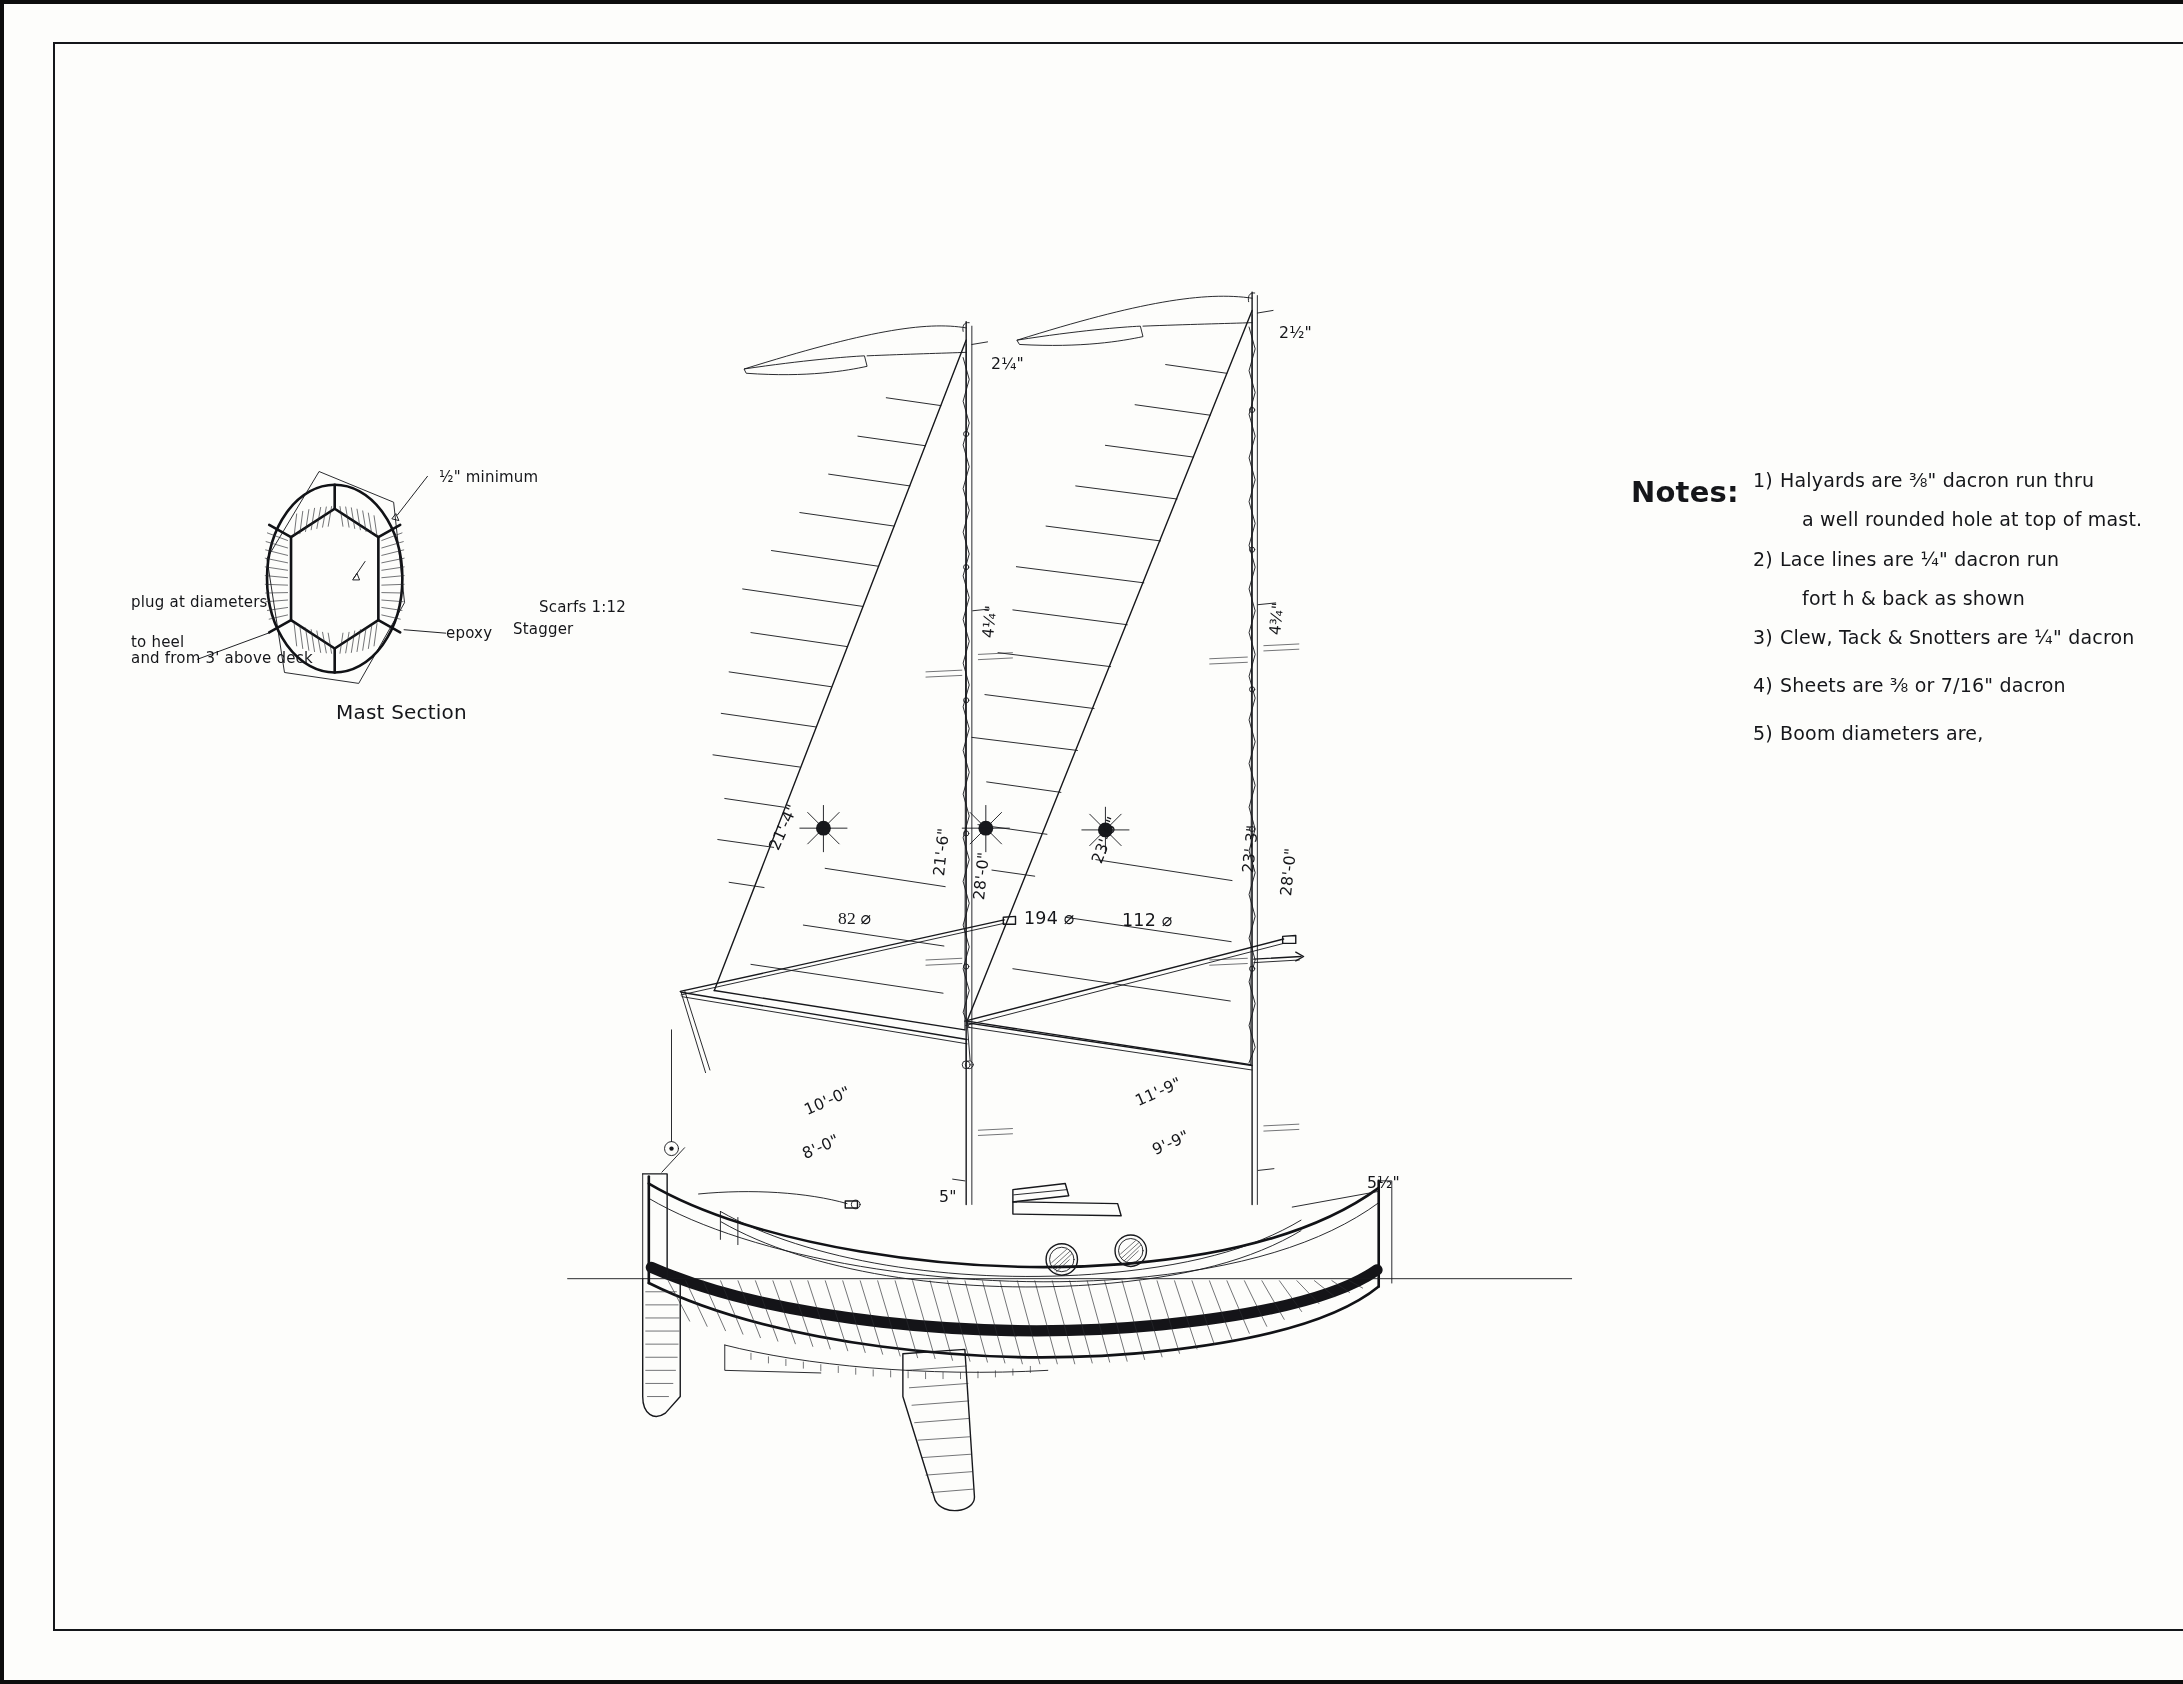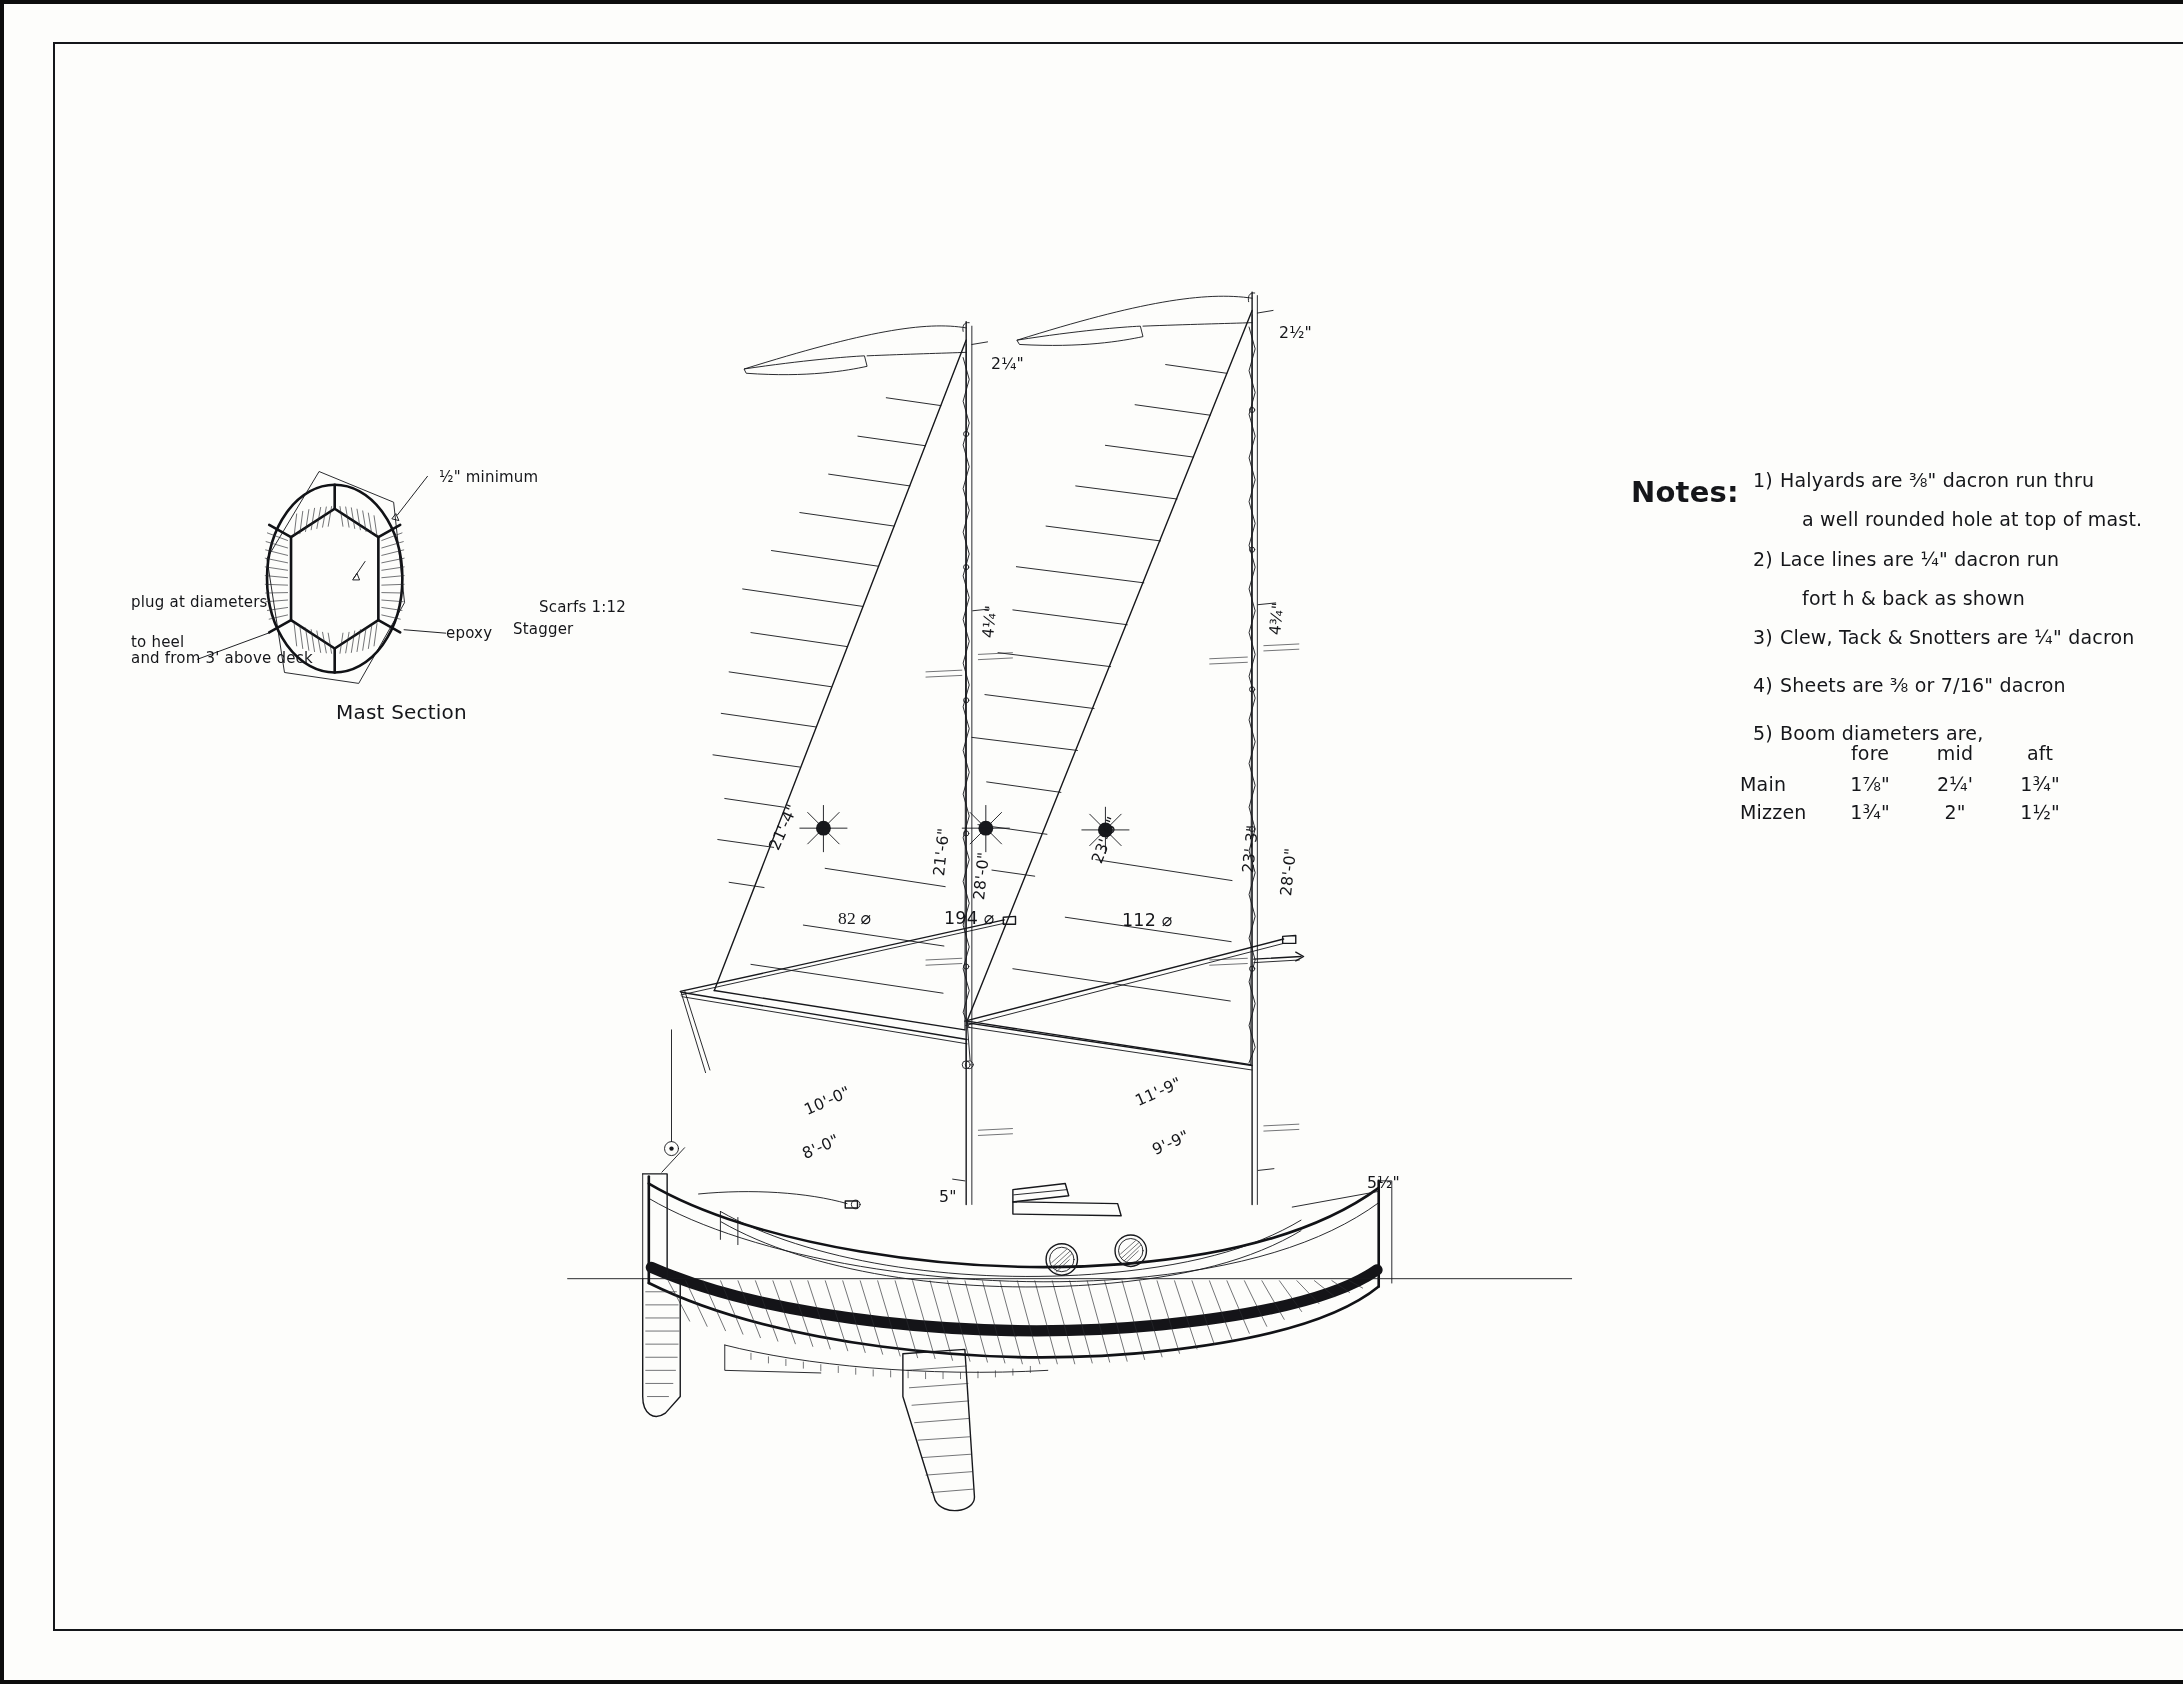--- a/index.html
+++ b/index.html
@@ -504,21 +504,21 @@
   <div class="hand dim lbl dim-rot-vert" style="left:988px;top:882px;">28'-0"</div>
   <div class="hand dim lbl dim-rot-vert" style="left:1257px;top:855px;">23'-3"</div>
   <div class="hand dim lbl dim-rot-vert" style="left:1295px;top:878px;">28'-0"</div>
 
   <div class="hand dim lbl dim-rot-slant" style="left:809px;top:1100px;">10'-0"</div>
   <div class="hand dim lbl dim-rot-slant" style="left:807px;top:1144px;">8'-0"</div>
   <div class="hand dim lbl dim-rot-slant" style="left:1140px;top:1091px;">11'-9"</div>
   <div class="hand dim lbl dim-rot-slant" style="left:1157px;top:1140px;">9'-9"</div>
 
   <div class="hand dim lbl" style="left:838px;top:908px;font-size:17.5px;font-family:Liberation Serif, serif;">82 ⌀</div>
-  <div class="hand dim lbl" style="left:944px;top:908px;font-size:17.5px;">194 ⌀</div>
+  <div class="hand dim lbl" style="left:1024px;top:908px;font-size:17.5px;">194 ⌀</div>
   <div class="hand dim lbl" style="left:1122px;top:910px;font-size:17.5px;">112 ⌀</div>
 
   <div id="notes">
     <div class="hand" id="notes-heading">Notes:</div>
 
     <div class="note-row" style="top:0px;">
       <span class="hand note-num">1)</span>
       <span class="hand note-l1">Halyards are ⅜" dacron  run thru</span>
       <span class="hand note-l2">a well rounded hole at top of mast.</span>
     </div>
@@ -538,42 +538,20 @@
       <span class="hand note-num">4)</span>
       <span class="hand note-l1">Sheets are ⅜ or 7/16"  dacron</span>
     </div>
 
     <div class="note-row" style="top:253px;">
       <span class="hand note-num">5)</span>
       <span class="hand note-l1">Boom diameters  are,</span>
     </div>
   </div>
 
-  <table id="boomtable">
-    <tbody>
-        <tr>
-      <td class="bt-name hand"></td>
-      <td class="bt-hdr bt-val hand">fore</td>
-      <td class="bt-hdr bt-val hand">mid</td>
-      <td class="bt-hdr bt-val hand">aft</td>
-    </tr>
-    <tr>
-      <td class="bt-name hand">Main</td>
-      <td class="bt-val hand">1⅞"</td>
-      <td class="bt-val hand">2¼'</td>
-      <td class="bt-val hand">1¾"</td>
-    </tr>
-    <tr>
-      <td class="bt-name hand">Mizzen</td>
-      <td class="bt-val hand">1¾"</td>
-      <td class="bt-val hand">2"</td>
-      <td class="bt-val hand">1½"</td>
-    </tr>
-  </tbody>
-    </table>
 
   <div id="titleblock">
 
     <div></div>
     <div></div>
     <div class="hand tb-line" id="tb-sheettitle">Sail Plan</div>
     <div class="hand tb-line">1-14-96  Sheet 1 of 1</div>
     <div class="hand tb-line">Windward Designs</div>
     <div class="hand tb-line">794 Creek View Rd</div>
     <div class="hand tb-line">Severna Park, MD</div>

